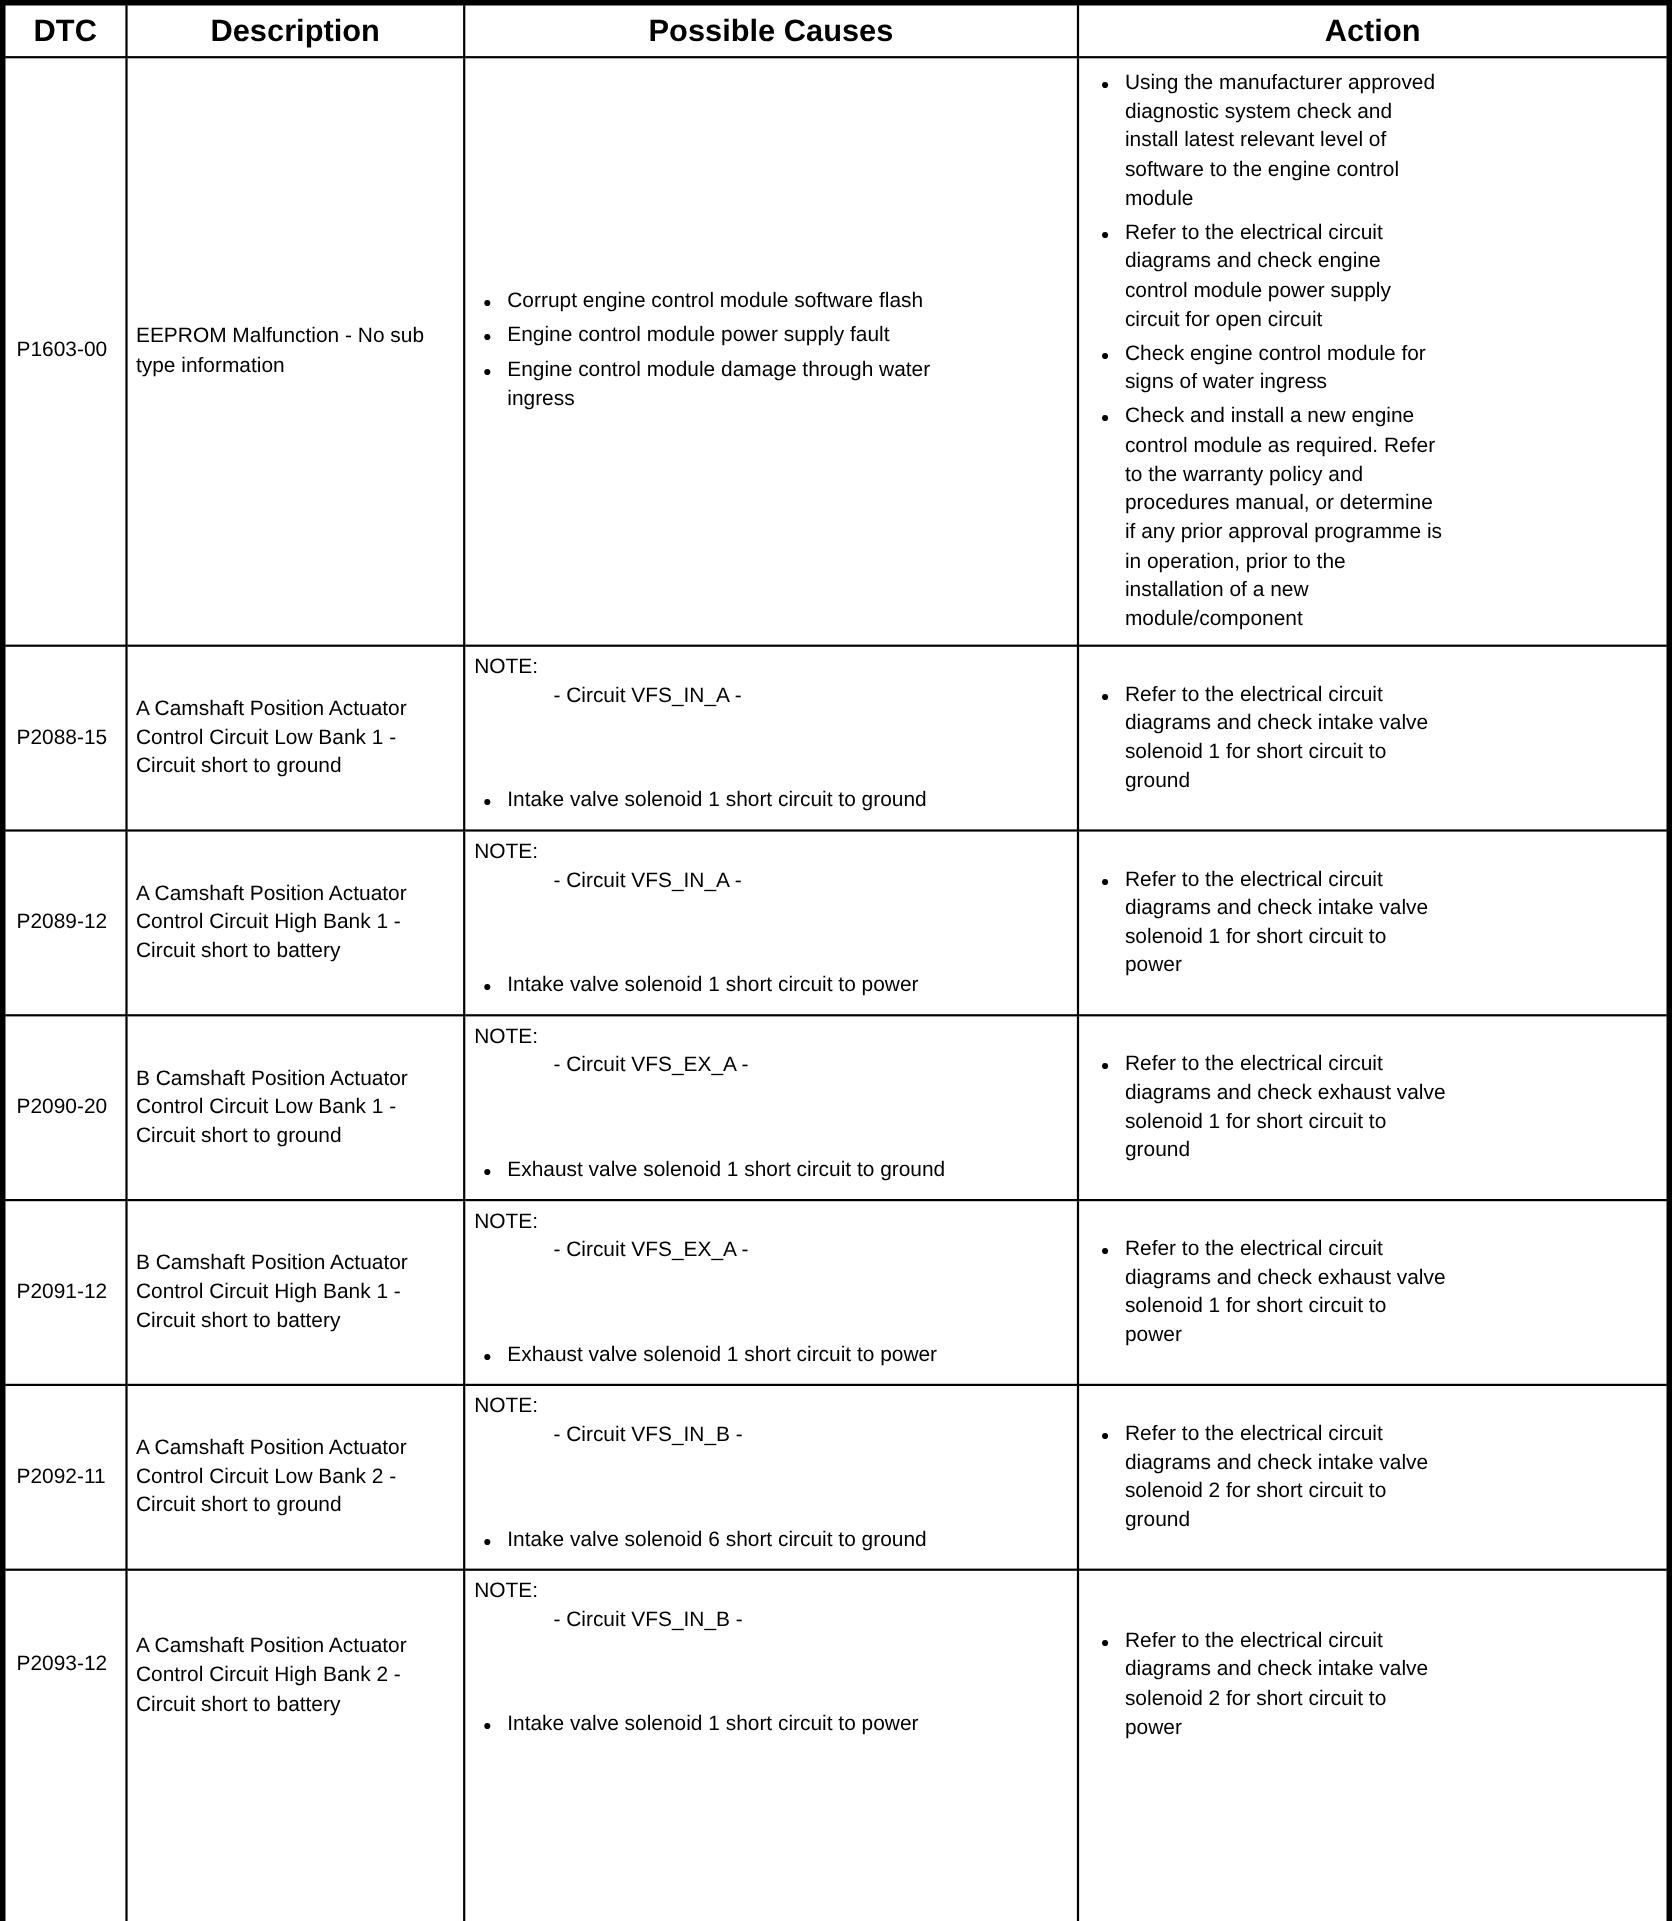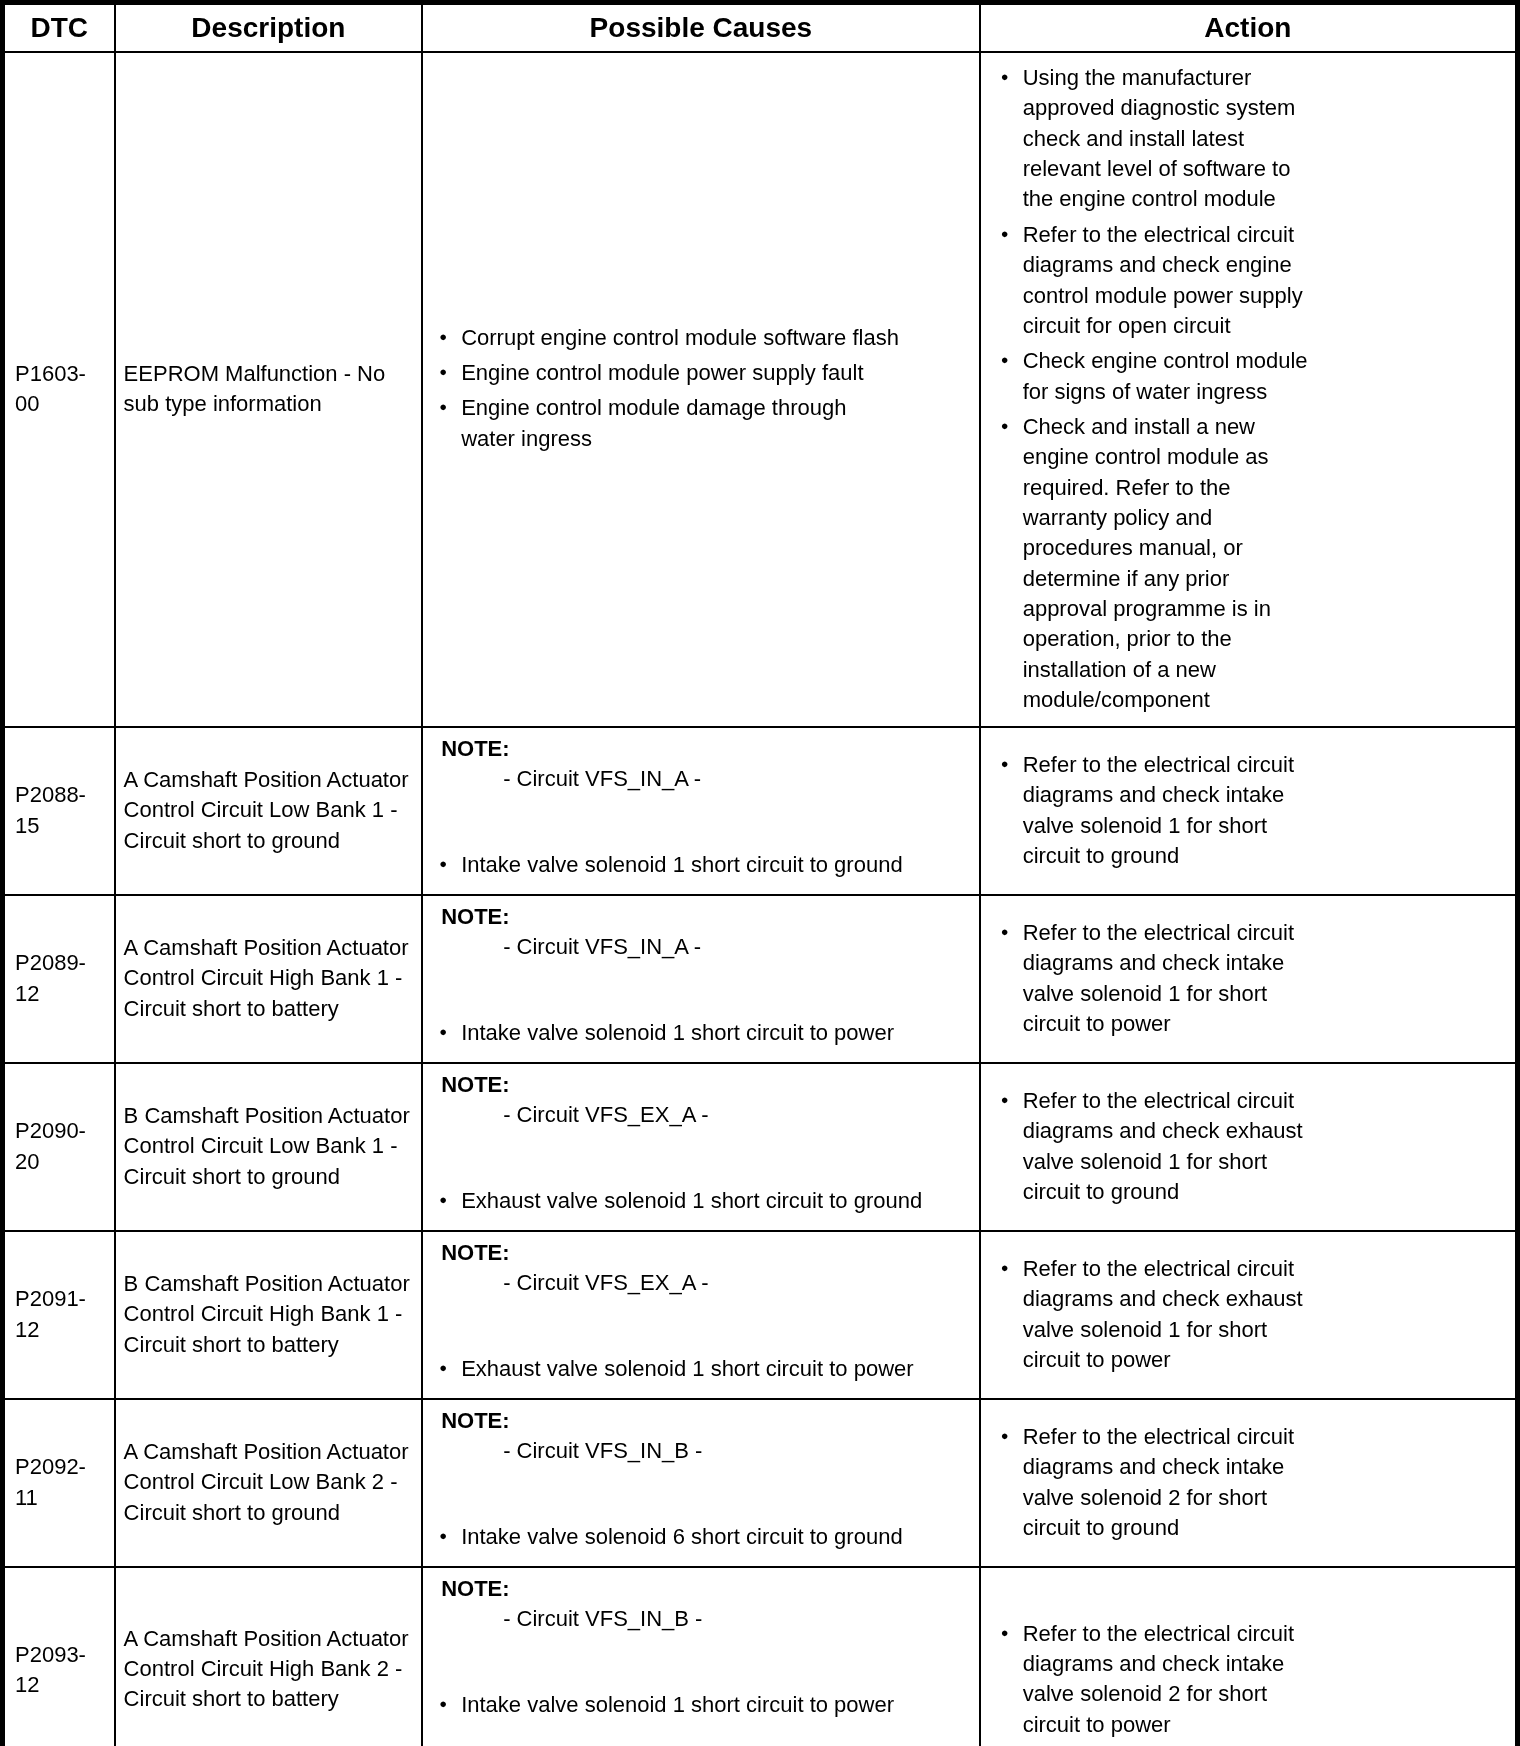--- a/index.html
+++ b/index.html
@@ -19,21 +19,21 @@
   th, td {
     border: 2px solid #000;
   }
   th {
     font-size: 28px;
     font-weight: bold;
     text-align: center;
     padding: 7px 4px;
   }
   td {
-    font-size: 22px;
+    font-size: 19px;
     line-height: 1.38;
     vertical-align: middle;
     padding: 5px 8px;
   }
   td.col-dtc { padding-left: 10px; }
   td.col-desc { padding-left: 8px; }
 
   
   ul.bullets {
     list-style: none;
@@ -56,21 +56,21 @@
   
   td.col-causes { padding: 6px 10px 8px 8px; }
   td.col-causes.has-note { vertical-align: top; }
   td.col-causes.has-note .causes-inner {
     display: flex;
     flex-direction: column;
     justify-content: space-between;
     min-height: 152px;
   }
   td.col-causes.no-note ul.bullets li { max-width: 470px; }
-  .note-label { font-weight: bold; margin-left: 10px; }
+  .note-label { font-weight: normal; }
   .note-text { margin-left: 72px; }
 
   
   td.col-action ul.bullets li { max-width: 322px; }
   td.col-action { padding-left: 12px; }
 
   
   tr.last-row td { height: 336px; vertical-align: top; }
   tr.last-row td.col-dtc { padding-top: 72px; }
   tr.last-row td.col-desc { padding-top: 56px; }

